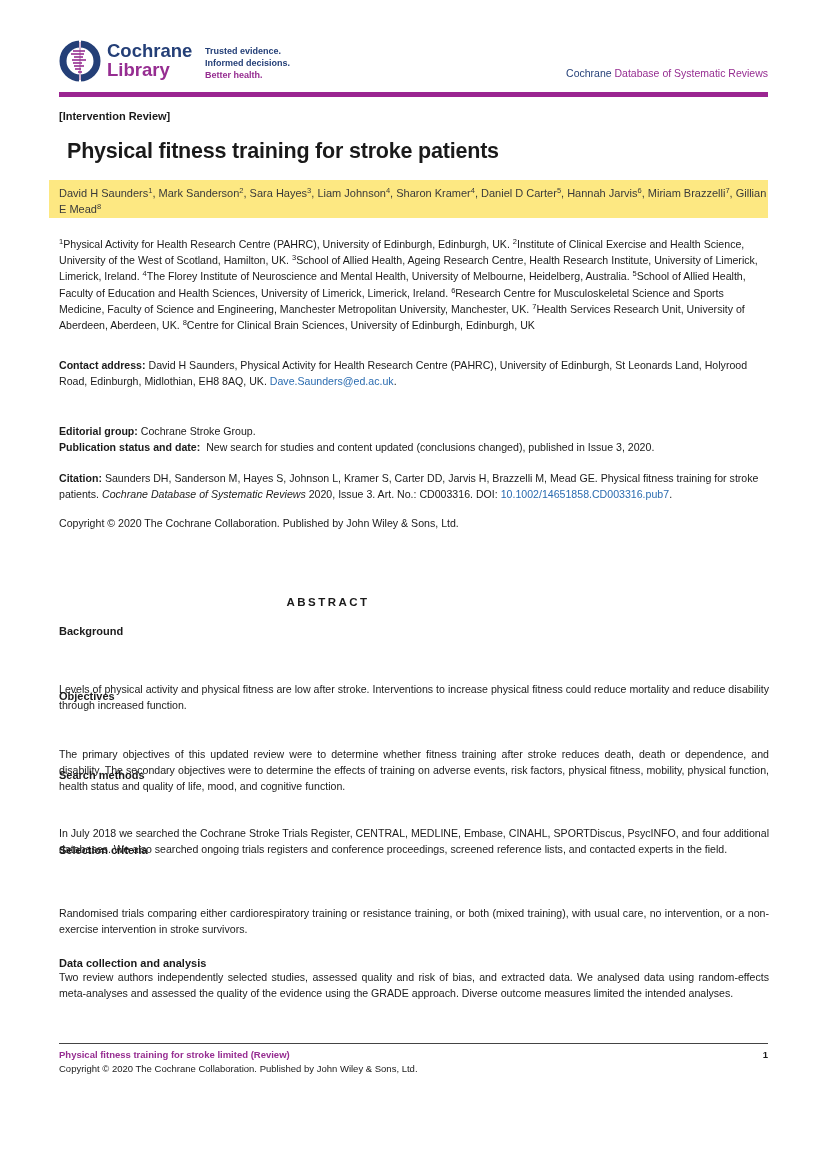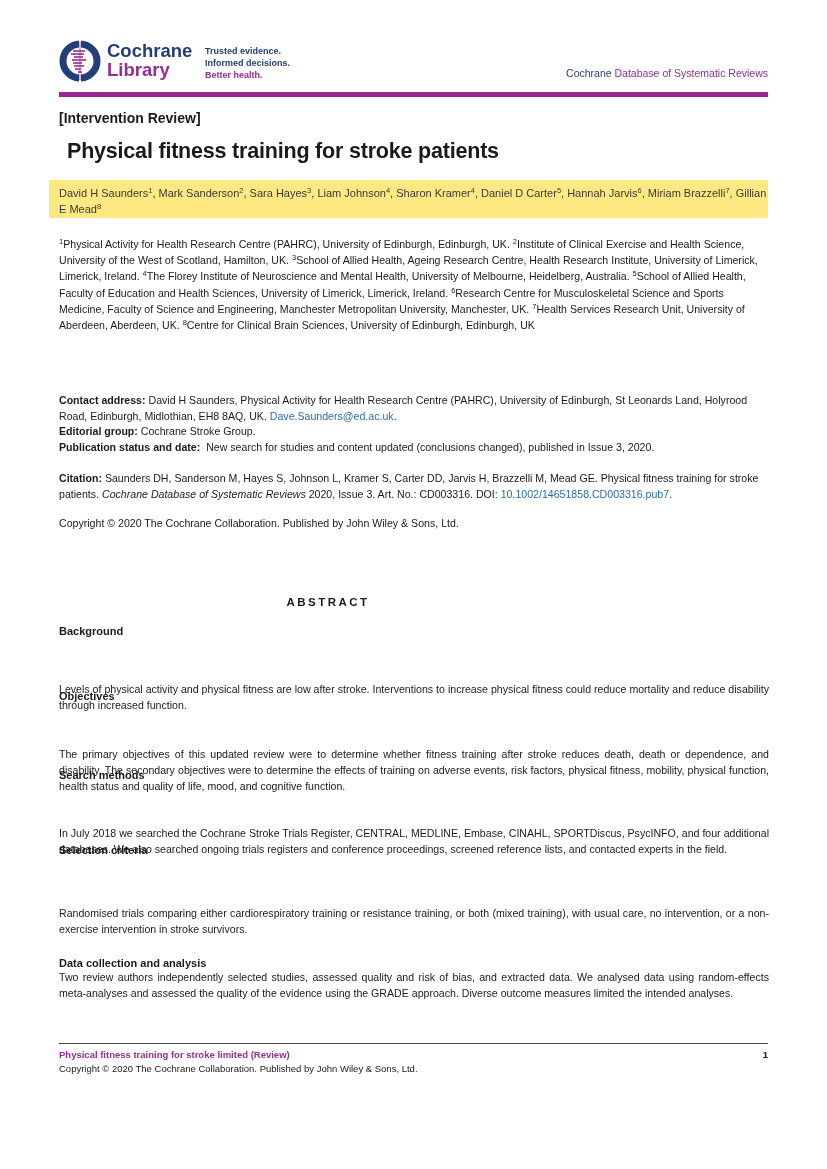--- a/index.html
+++ b/index.html
@@ -16,37 +16,37 @@
     .logo-text .c2 { color: #962d91; display: block; }
     .tagline { left: 205px; top: 45px; font-size: 9px; font-weight: bold; line-height: 12px; }
     .tagline span { display: block; }
     .tagline .t1, .tagline .t2 { color: #243f77; }
     .tagline .t3 { color: #962d91; }
     .journal { right: 59px; top: 67px; font-size: 10.5px; }
     .journal .j1 { color: #243f77; }
     .journal .j2 { color: #962d91; }
     .topbar { left: 59px; top: 92px; width: 709px; height: 5px; background: #9b2591; }
 
-    .review-type { left: 59px; top: 110px; font-size: 14px; font-weight: bold; }
+    .review-type { left: 59px; top: 110px; font-size: 11px; font-weight: bold; }
     .title { left: 59px; top: 131px; font-size: 21.5px; font-weight: bold; letter-spacing: -0.2px; }
 
     .authors-box {
       left: 49px; top: 180px; width: 719px; height: 38px; background: #fde882;
     }
     .authors {
       left: 59px; top: 185px; width: 712px; font-size: 11px; line-height: 16px; color: #3a3a3a;
     }
     sup { font-size: 7.5px; vertical-align: 4px; line-height: 0; }
 
     .affil { left: 59px; top: 236px; width: 710px; font-size: 10.6px; line-height: 16.2px; }
 
     .para { left: 59px; width: 710px; font-size: 10.6px; line-height: 16.2px; }
     .para b { font-weight: bold; }
     .link { color: #2b6cb0; }
-    .contact { top: 392px; }
+    .contact { top: 357px; }
     .editorial { top: 423px; }
     .pubstatus { top: 439px; }
     .citation { top: 470px; }
     .copyright { top: 515px; }
 
     .abstract-title { left: 0; width: 656px; text-align: center; top: 596px; font-size: 11.5px; font-weight: bold; letter-spacing: 2.5px; }
     .sec-head { left: 59px; font-size: 11px; font-weight: bold; }
     .sec-body { left: 59px; width: 710px; font-size: 10.6px; line-height: 16px; text-align: justify; margin-top: 34px; }
 
     .h-bg { top: 625px; } .b-bg { top: 647px; }

